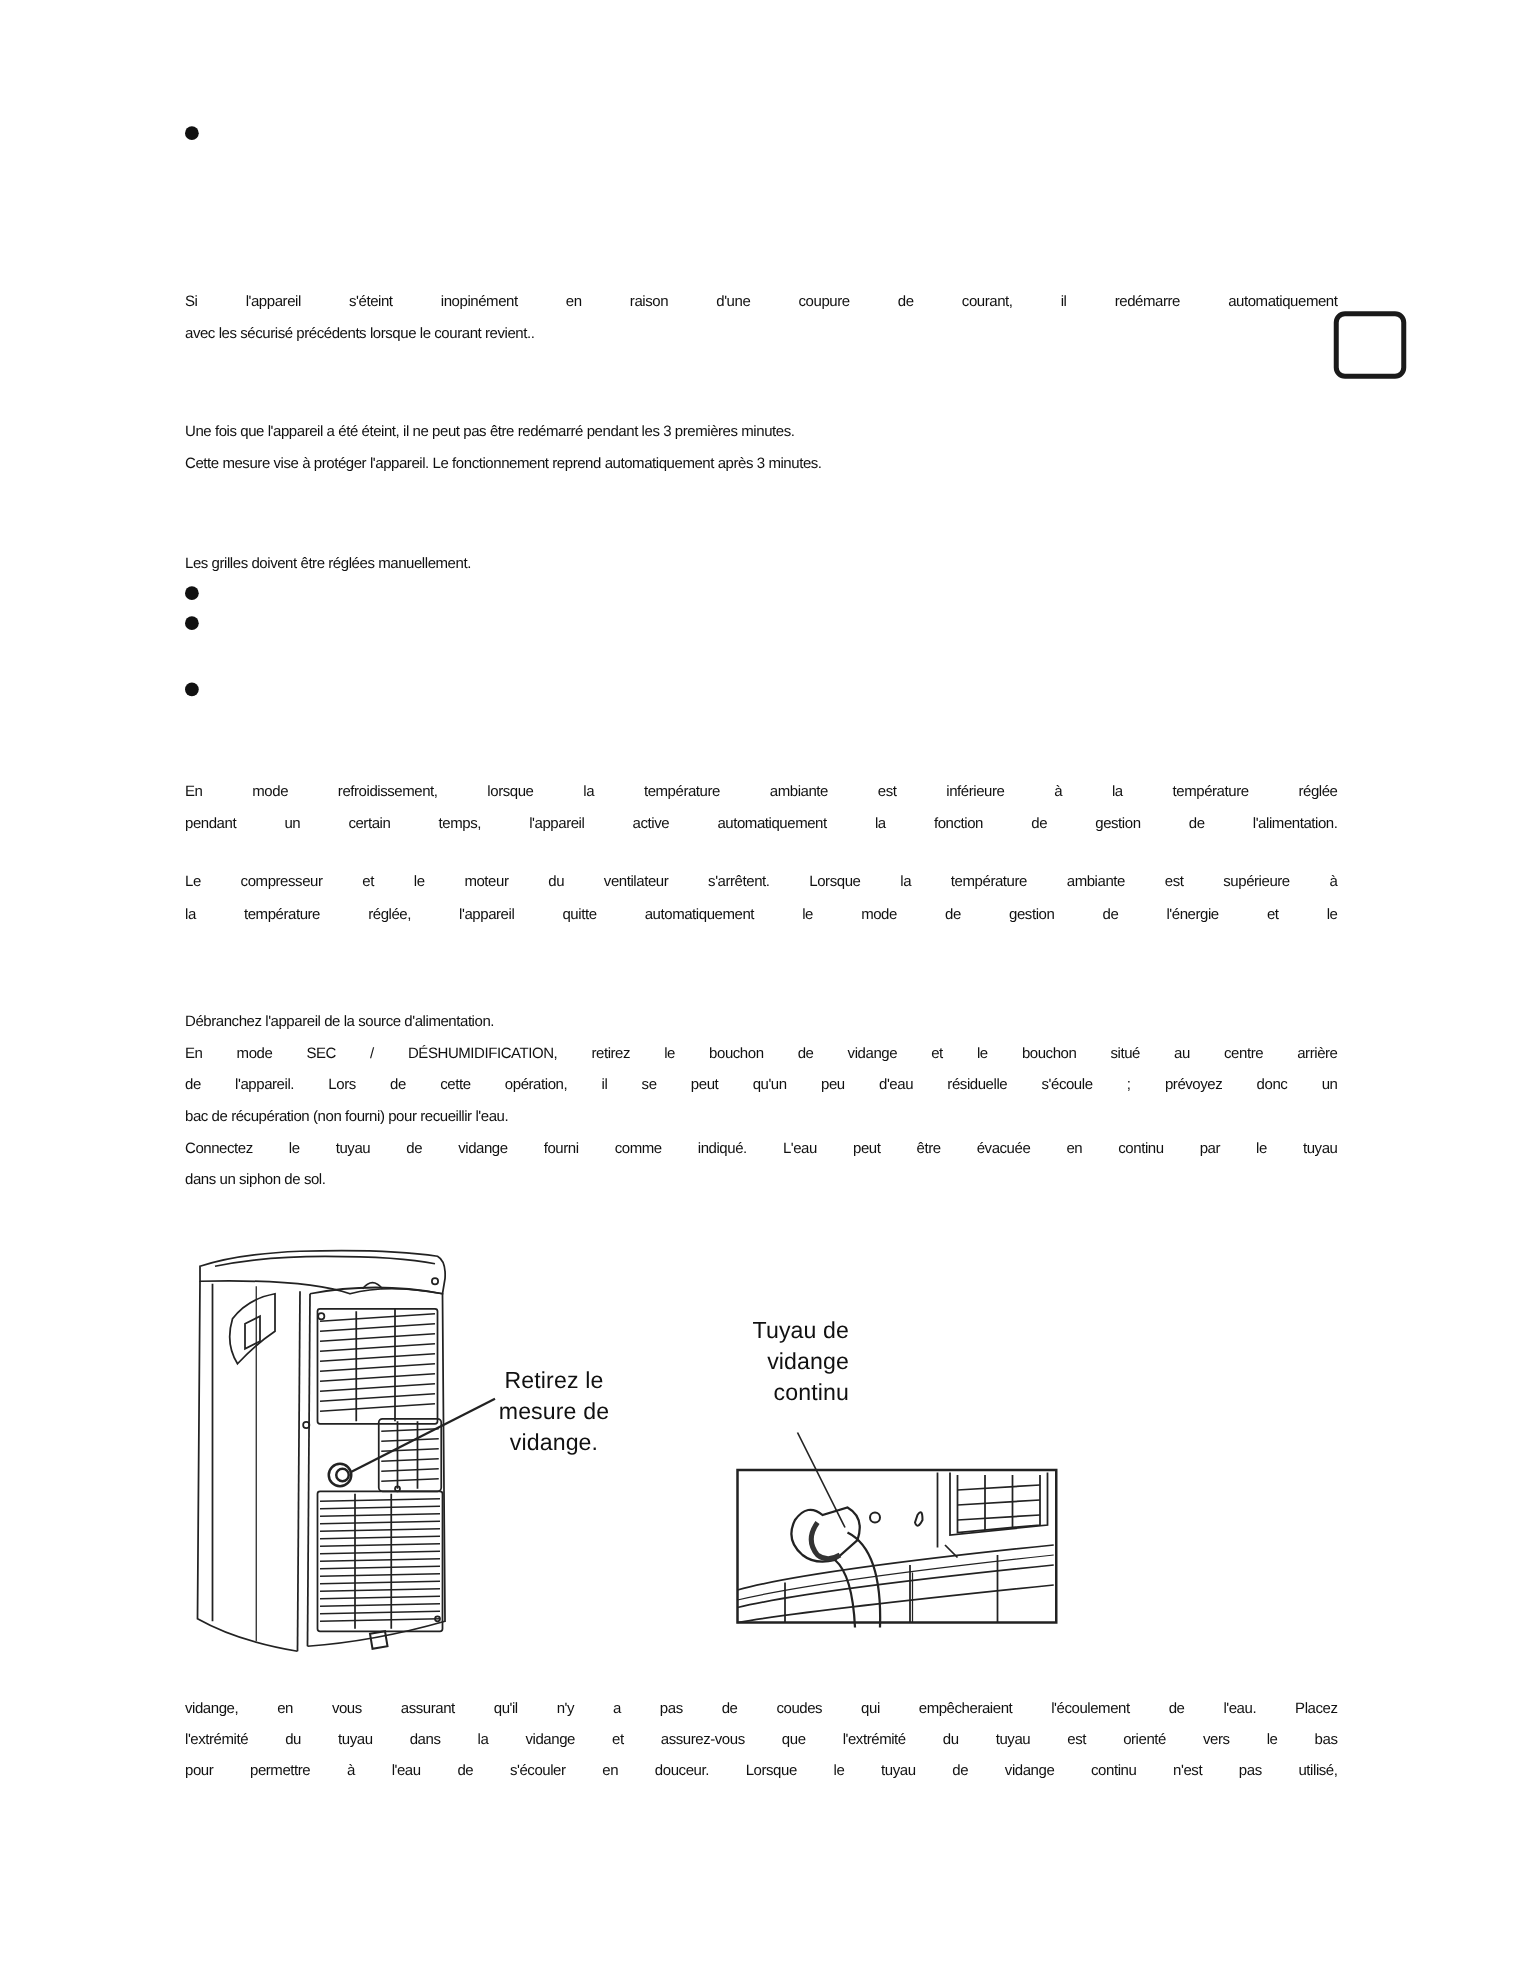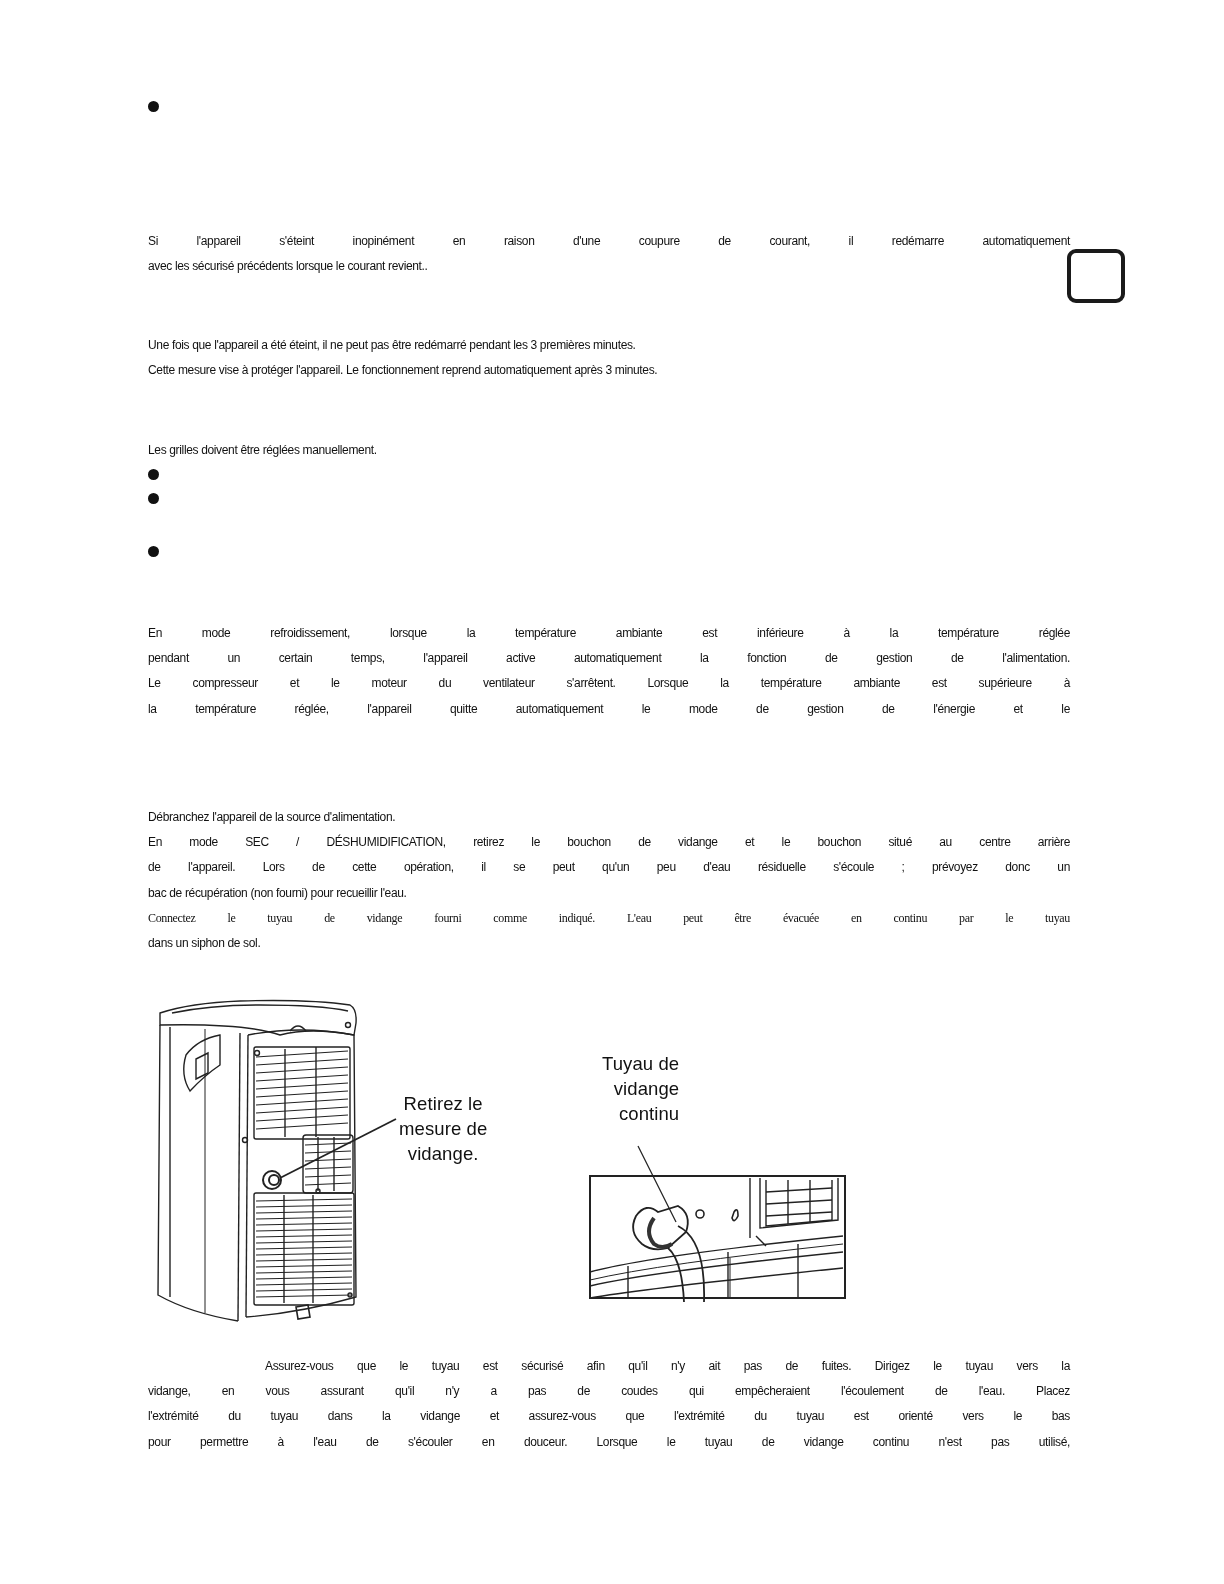--- a/index.html
+++ b/index.html
@@ -35,30 +35,30 @@
 <div class="para" style="top:438px;">
   <span class="line">Les grilles doivent être réglées manuellement.</span>
 </div>
 <div class="bullet" style="top:469px;"></div>
 <div class="bullet" style="top:493px;"></div>
 <div class="bullet" style="top:546px;"></div>
 
 <div class="para" style="top:621px;">
   <span class="jline" style="white-space: normal;">En mode refroidissement, lorsque la température ambiante est inférieure à la température réglée</span>
   <span class="jline" style="white-space: normal;">pendant un certain temps, l'appareil active automatiquement la fonction de gestion de l'alimentation.</span>
-  <span class="jline" style="white-space: normal;">Le compresseur et le moteur du ventilateur s'arrêtent. Lorsque la température ambiante est supérieure à</span>
+  <span class="jline" style="white-space: normal; margin-top: 22px;">Le compresseur et le moteur du ventilateur s'arrêtent. Lorsque la température ambiante est supérieure à</span>
   <span class="jline" style="white-space: normal;">la température réglée, l'appareil quitte automatiquement le mode de gestion de l'énergie et le</span>
 </div>
 
 <div class="para" style="top:805px;">
   <span class="line">Débranchez l'appareil de la source d'alimentation.</span>
   <span class="jline" style="white-space: normal;">En mode SEC / DÉSHUMIDIFICATION, retirez le bouchon de vidange et le bouchon situé au centre arrière</span>
   <span class="jline" style="white-space: normal;">de l'appareil. Lors de cette opération, il se peut qu'un peu d'eau résiduelle s'écoule ; prévoyez donc un</span>
   <span class="line">bac de récupération (non fourni) pour recueillir l'eau.</span>
-  <span class="jline" style="white-space: normal; font-family: Liberation Serif, serif;">Connectez le tuyau de vidange fourni comme indiqué. L'eau peut être évacuée en continu par le tuyau</span>
+  <span class="jline" style="white-space: normal;">Connectez le tuyau de vidange fourni comme indiqué. L'eau peut être évacuée en continu par le tuyau</span>
   <span class="line">dans un siphon de sol.</span>
 </div>
 
 <svg style="left:150px; top:995px;" width="220" height="330" viewBox="0 0 220 330" fill="none" stroke="#222" stroke-width="1.4">
 
   <path d="M10 18 Q40 8 90 6 Q160 4 200 10 Q207 14 206 28 L204 40 Q160 32 130 40 Q95 28 10 30 Z"></path>
   <path d="M22 18 Q60 10 110 10 Q170 10 198 16"></path>
 
   <path d="M10 30 L8 300 Q40 318 88 326"></path>
   <path d="M20 32 L20 302"></path>
@@ -178,17 +178,16 @@
   <path d="M2 146 Q60 132 255 112"></path>
   <path d="M2 158 Q60 148 255 128"></path>
   <path d="M2 140 Q70 124 255 104" stroke-width="1"></path>
   <line x1="40" y1="126" x2="40" y2="158"></line>
   <line x1="140" y1="112" x2="140" y2="158"></line>
   <line x1="210" y1="104" x2="210" y2="158"></line>
   <line x1="142" y1="118" x2="142" y2="158" stroke-width="1"></line>
 </svg>
 
 <div class="para" style="top:1354px;">
-  <span class="jline" style="margin-left: 117px; white-space: normal;">Assurez-vous que le tuyau est sécurisé afin qu'il n'y ait pas de fuites. Dirigez le tuyau vers la</span>
   <span class="jline" style="white-space: normal;">vidange, en vous assurant qu'il n'y a pas de coudes qui empêcheraient l'écoulement de l'eau. Placez</span>
   <span class="jline" style="white-space: normal;">l'extrémité du tuyau dans la vidange et assurez-vous que l'extrémité du tuyau est orienté vers le bas</span>
   <span class="jline" style="white-space: normal;">pour permettre à l'eau de s'écouler en douceur. Lorsque le tuyau de vidange continu n'est pas utilisé,</span>
 </div>
 
 </body></html>

